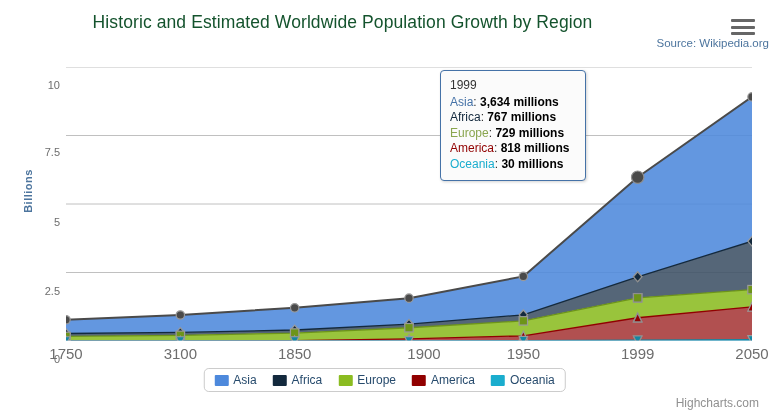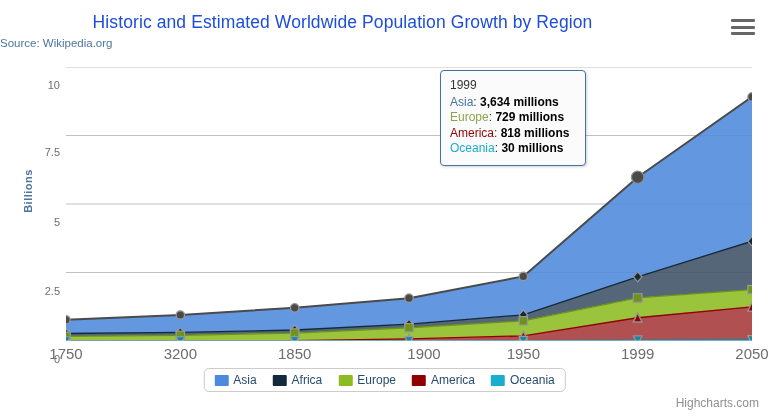--- a/index.html
+++ b/index.html
@@ -20,29 +20,29 @@
     -webkit-font-smoothing: antialiased;
   }
 
   
   #chart-title {
     position: absolute;
     left: 0; top: 12px;
     width: 685px;
     text-align: center;
     font-size: 17.5px;
-    color: #1d4ed8;
+    color: #14532d;
     font-family: "Liberation Sans", sans-serif;
     letter-spacing: 0.1px;
   }
   #chart-subtitle {
     position: absolute;
     left: 0; top: 37px;
     width: 769px;
-    text-align: left;
+    text-align: right;
     font-size: 11.5px;
     color: #4d759e;
     font-family: "Liberation Sans", sans-serif;
   }
 
   
   #context-button {
     position: absolute;
     right: 14px; top: 17px;
     width: 24px; height: 20px;
@@ -273,32 +273,33 @@
           <polygon points="571.6666666666666,277.77799999999996 575.8666666666667,268.978 567.4666666666666,268.978" fill="#1387a3" stroke="#8f8f8f" stroke-width="1.2"></polygon>
         </g>
       <g id="axis-lines">
           <line x1="0" x2="686" y1="274" y2="274" stroke="#c0d0e0" stroke-width="1"></line>
         </g>
     </svg>
   </div>
 
   <div id="x-ticks-wrap">
       <div class="x-tick-label" style="left: 0px;">1750</div>
-      <div class="x-tick-label" style="left: 114.333px;">3200</div>
+      <div class="x-tick-label" style="left: 114.333px;">3100</div>
       <div class="x-tick-label" style="left: 228.667px;">1850</div>
       <div class="x-tick-label" style="left: 358px;">1900</div>
       <div class="x-tick-label" style="left: 457.333px;">1950</div>
       <div class="x-tick-label" style="left: 571.667px;">1999</div>
       <div class="x-tick-label" style="left: 686px;">2050</div>
     </div>
 
   <div id="tooltip">
     <div class="tt-header">1999</div>
     <div id="tooltip-rows">
         <div class="tt-row"><span class="tt-name" style="color: rgb(69, 114, 167);">Asia</span><span>: </span><span class="tt-val">3,634 millions</span></div>
+        <div class="tt-row"><span class="tt-name" style="color: rgb(19, 41, 61);">Africa</span><span>: </span><span class="tt-val">767 millions</span></div>
         <div class="tt-row"><span class="tt-name" style="color: rgb(137, 165, 78);">Europe</span><span>: </span><span class="tt-val">729 millions</span></div>
         <div class="tt-row"><span class="tt-name" style="color: rgb(145, 0, 0);">America</span><span>: </span><span class="tt-val">818 millions</span></div>
         <div class="tt-row"><span class="tt-name" style="color: rgb(26, 173, 206);">Oceania</span><span>: </span><span class="tt-val">30 millions</span></div>
       </div>
   </div>
 
   <div id="legend">
       <div class="legend-item">
         <span class="legend-swatch" style="background: rgb(77, 137, 220);"></span>
         <span>Asia</span>

